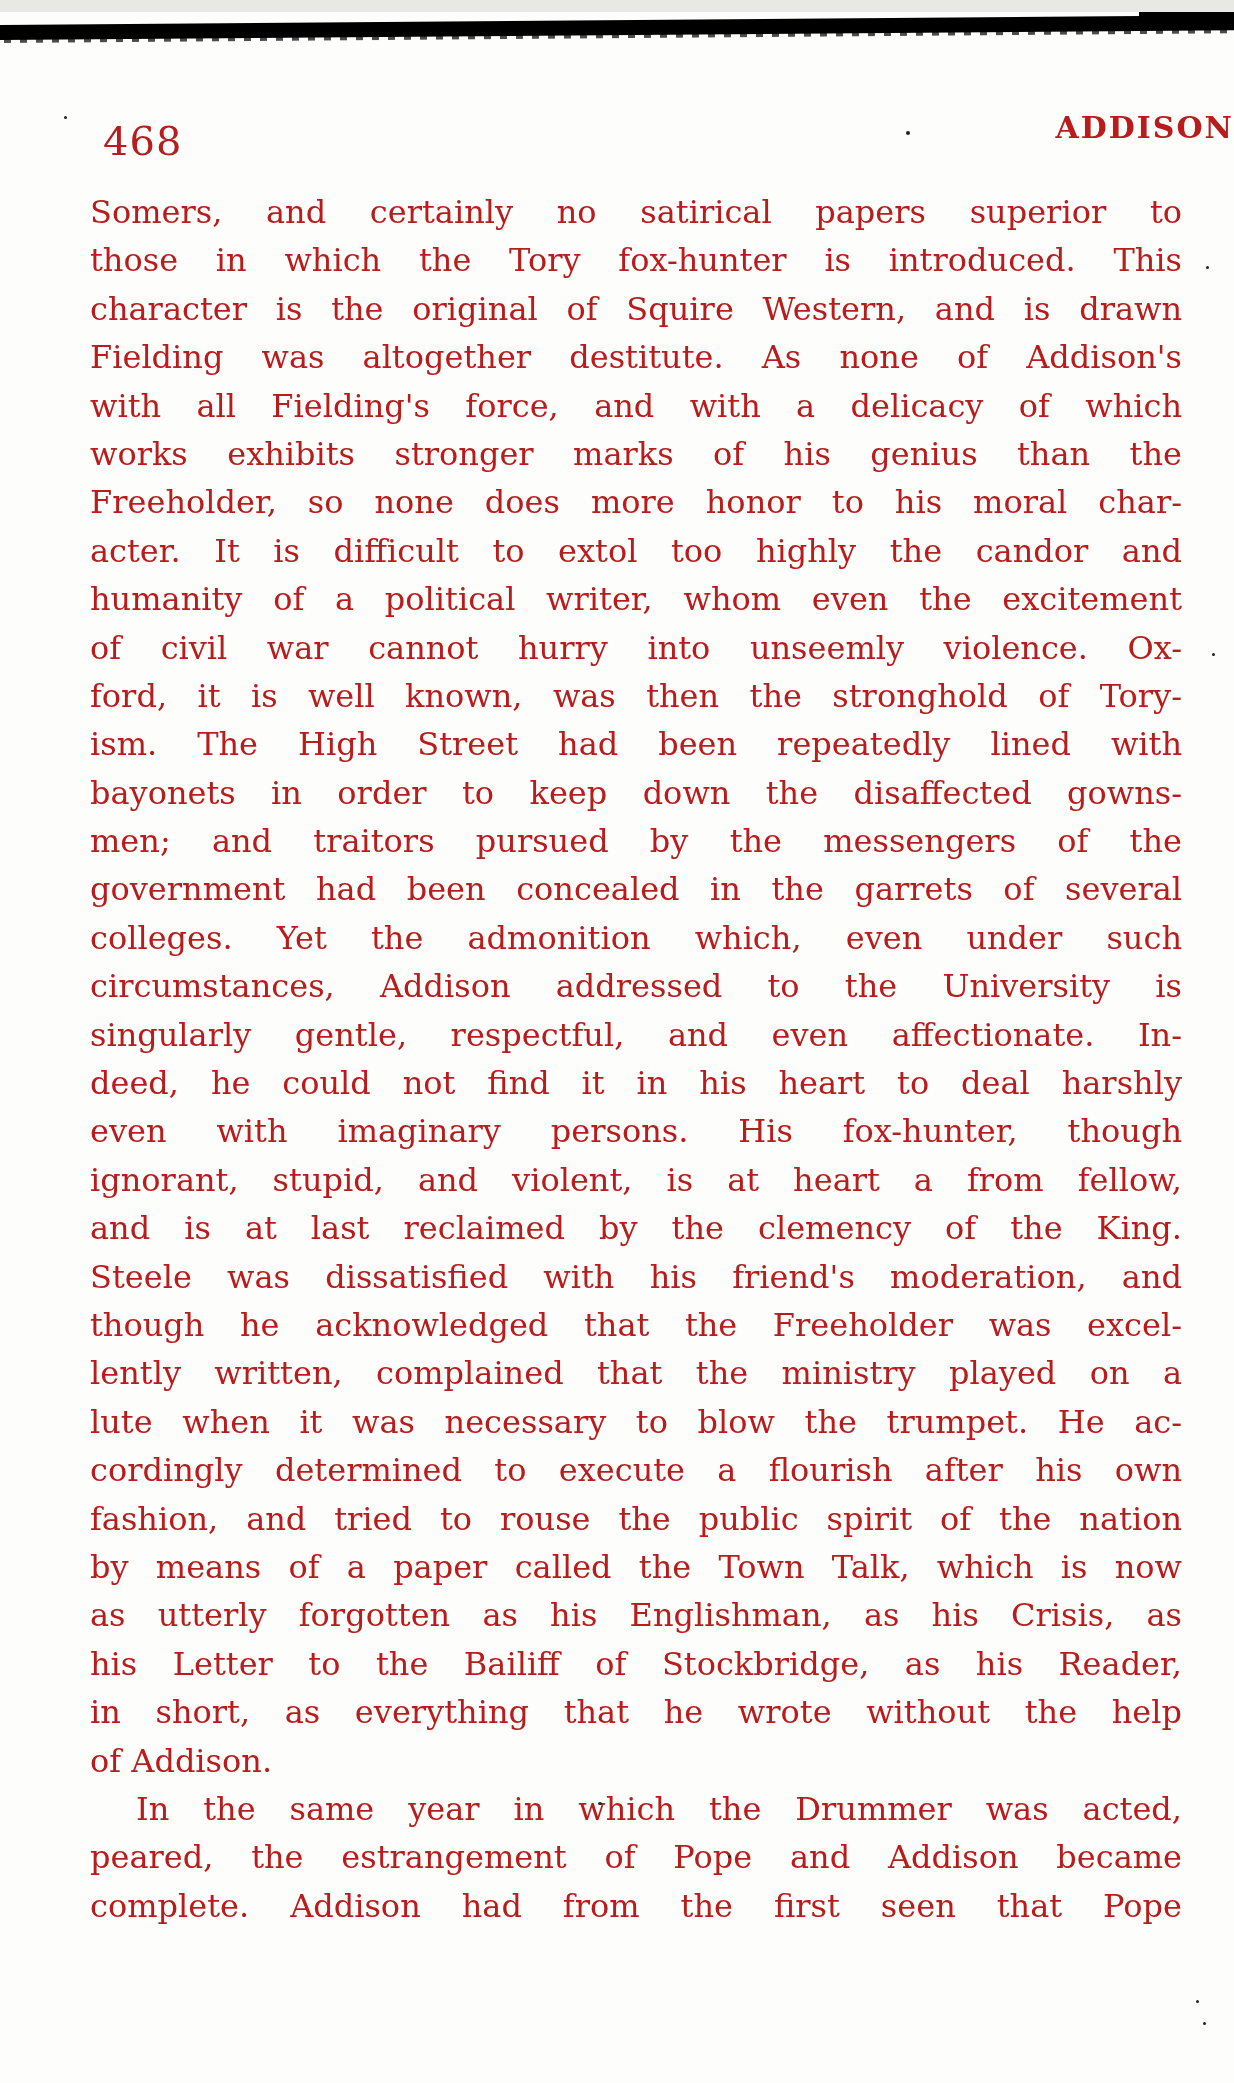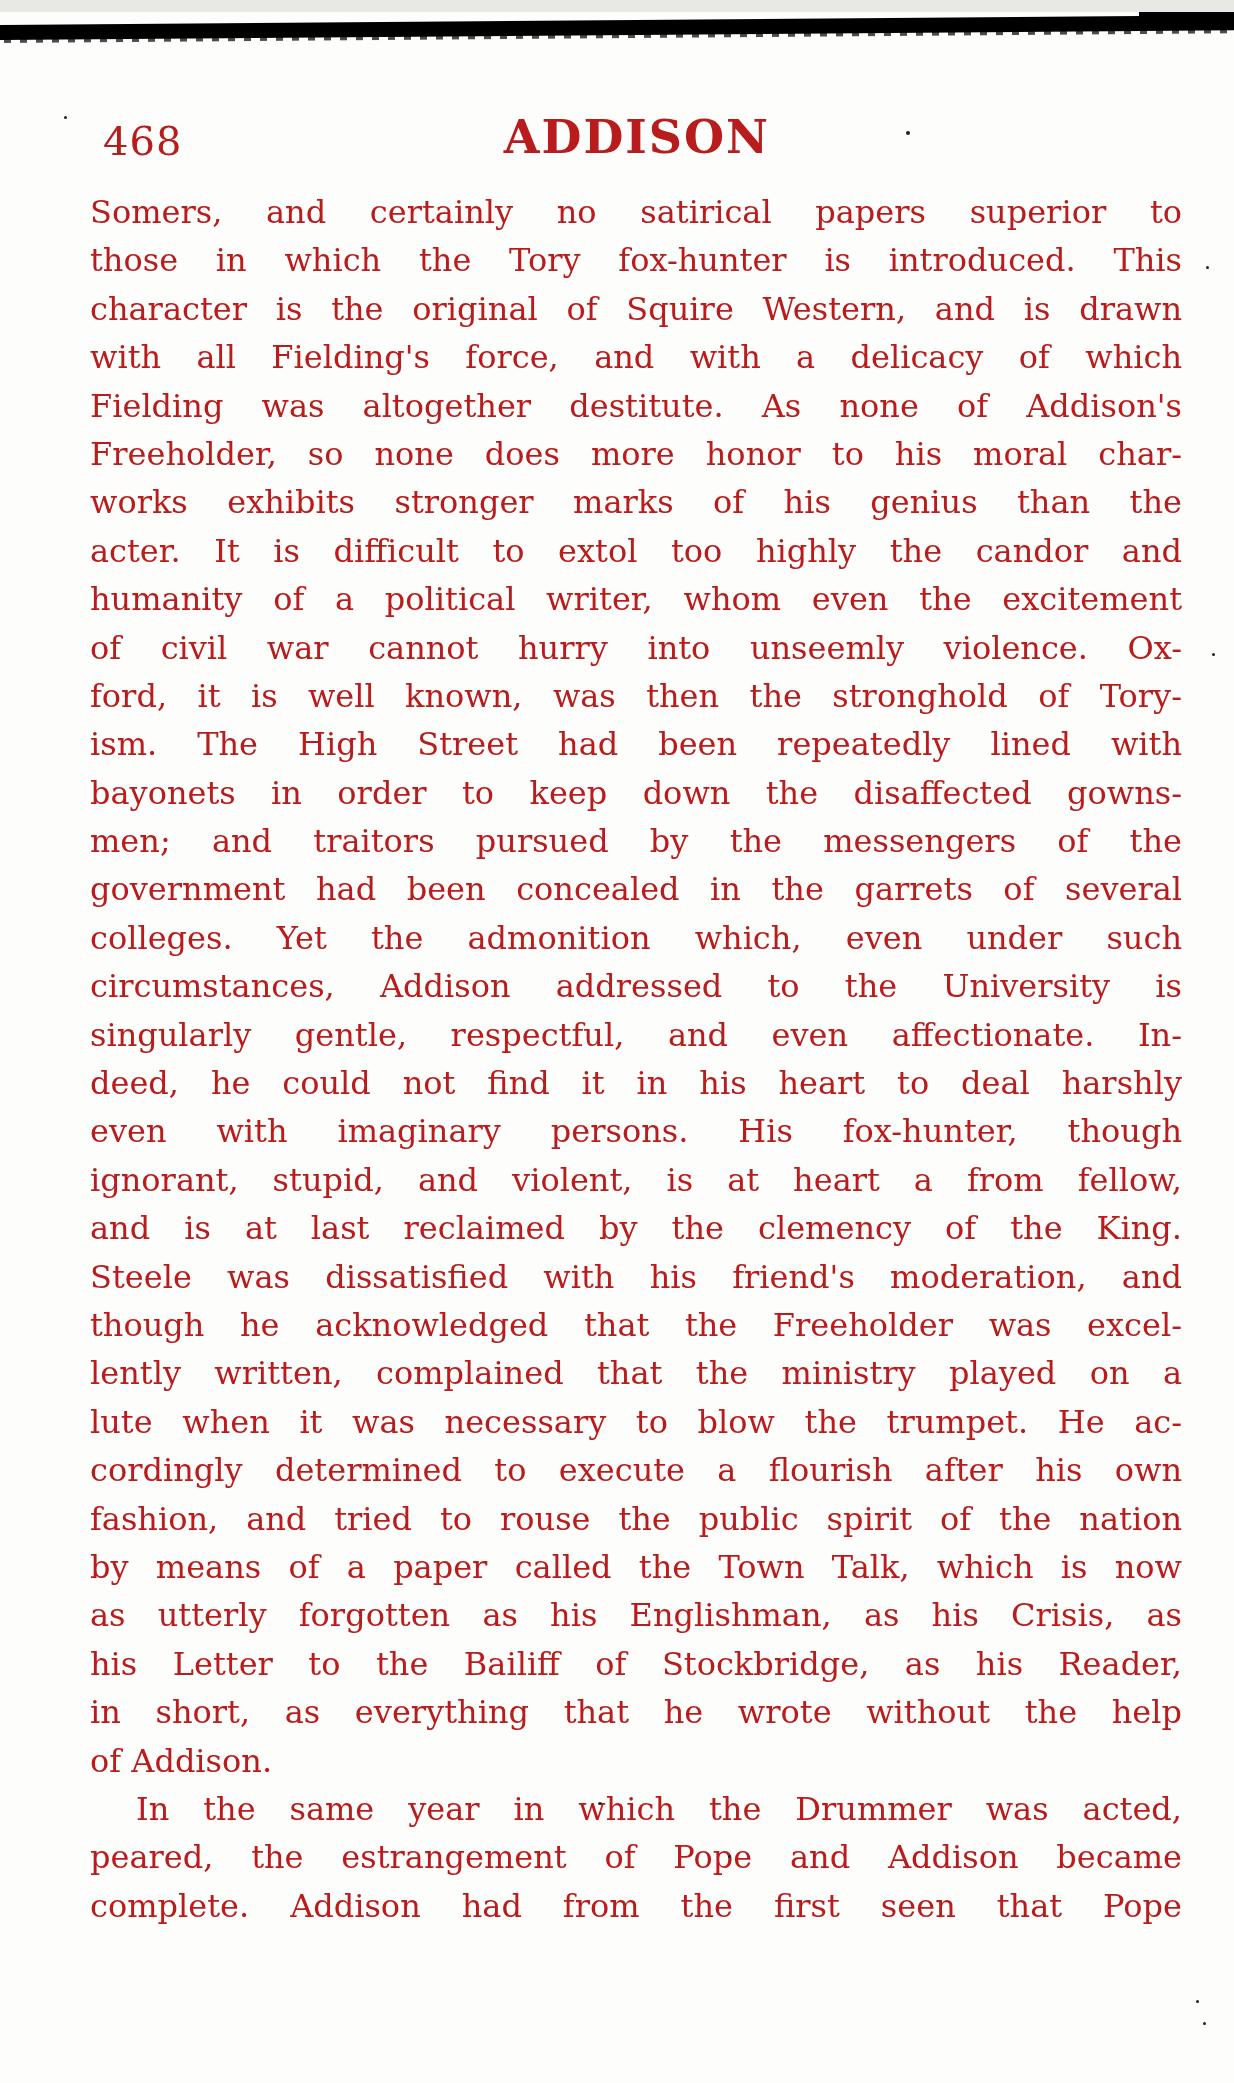--- a/index.html
+++ b/index.html
@@ -41,22 +41,22 @@
   
   .folio {
     position: absolute;
     left: 103px; top: 106px;
     font-size: 40px;
     letter-spacing: 1px;
   }
   .running-head {
     position: absolute;
     left: 40px; right: 0; top: 98px;
-    text-align: center;
-    font-size: 46px;
+    text-align: right;
+    font-size: 30px;
     font-weight: bold;
     letter-spacing: 2px;
   }
 
   
   .text-block {
     position: absolute;
     left: 90px; top: 176px;
     width: 1092px;
   }
@@ -93,24 +93,24 @@
   <div class="scan-band-corner"></div>
 
   <div class="folio">468</div>
 
   <div class="running-head">ADDISON</div>
 
   <div class="text-block">
       <div class="line">Somers, and certainly no satirical papers superior to</div>
       <div class="line">those in which the Tory fox-hunter is introduced.  This</div>
       <div class="line">character is the original of Squire Western, and is drawn</div>
+      <div class="line">Fielding was altogether destitute.  As none of Addison's</div>
       <div class="line">with all Fielding's force, and with a delicacy of which</div>
-      <div class="line">Fielding was altogether destitute.  As none of Addison's</div>
+      <div class="line">works exhibits stronger marks of his genius than the</div>
       <div class="line">Freeholder, so none does more honor to his moral char-</div>
-      <div class="line">works exhibits stronger marks of his genius than the</div>
       <div class="line">acter.  It is difficult to extol too highly the candor and</div>
       <div class="line">humanity of a political writer, whom even the excitement</div>
       <div class="line">of civil war cannot hurry into unseemly violence.  Ox-</div>
       <div class="line">ford, it is well known, was then the stronghold of Tory-</div>
       <div class="line">ism.  The High Street had been repeatedly lined with</div>
       <div class="line">bayonets in order to keep down the disaffected gowns-</div>
       <div class="line">men; and traitors pursued by the messengers of the</div>
       <div class="line">government had been concealed in the garrets of several</div>
       <div class="line">colleges.  Yet the admonition which, even under such</div>
       <div class="line">circumstances, Addison addressed to the University is</div>

